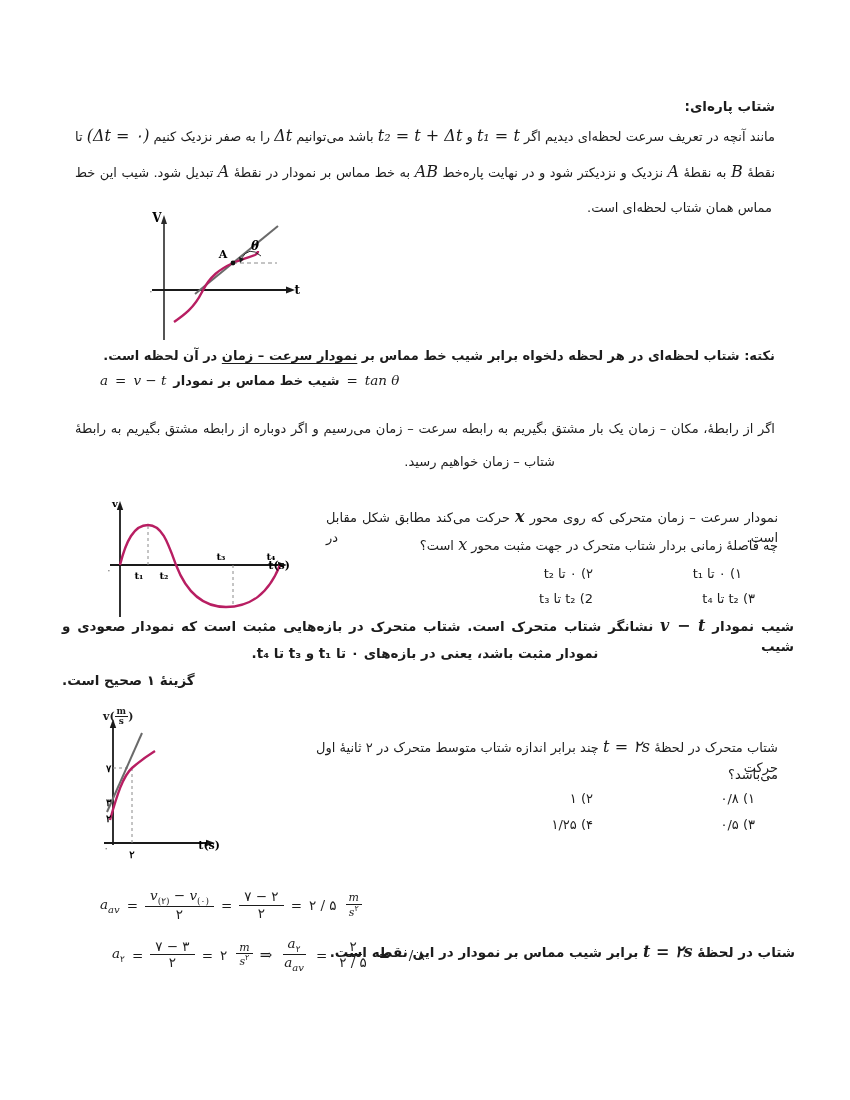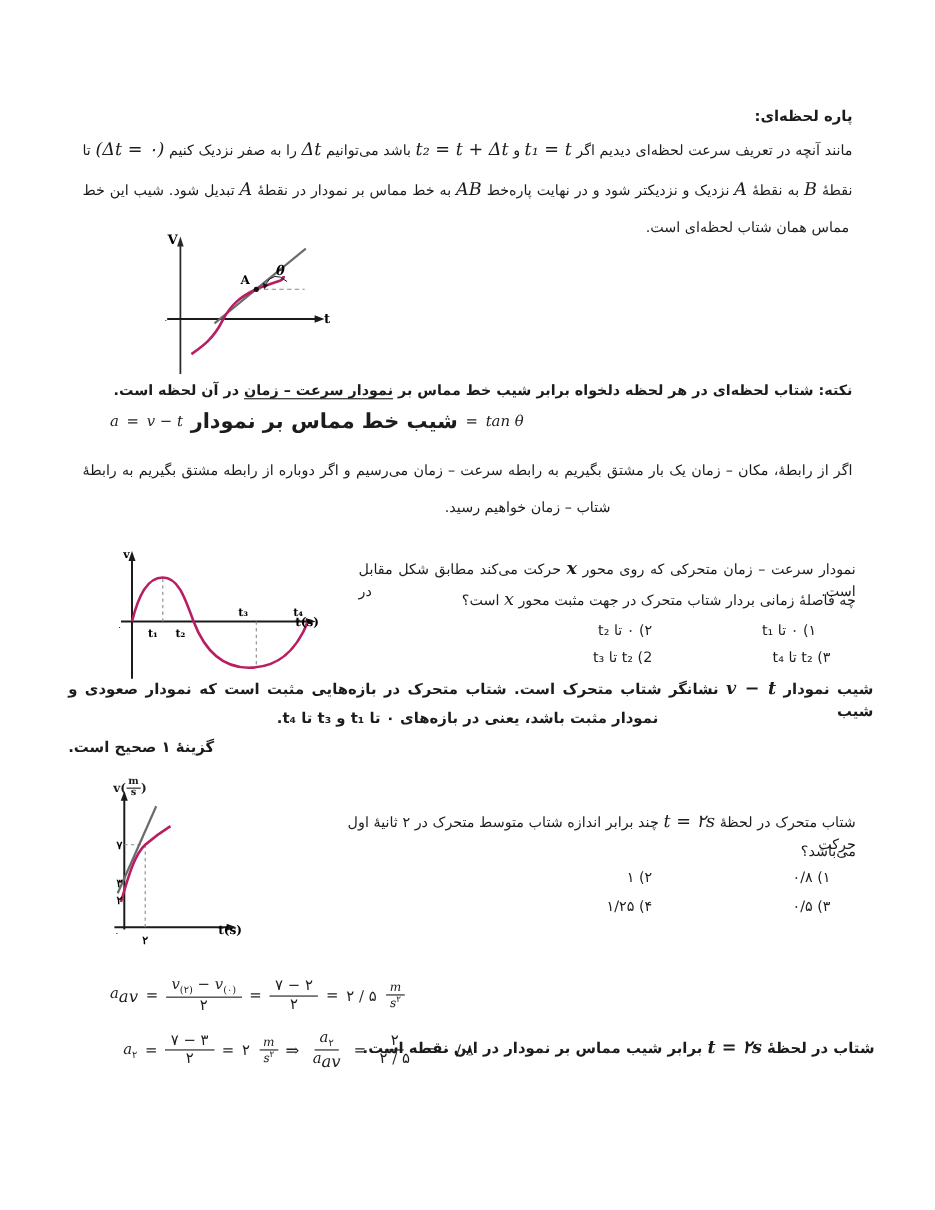--- a/index.html
+++ b/index.html
@@ -11,41 +11,41 @@
   .t{position:absolute;font-size:13px;line-height:20px;white-space:nowrap;}
   .just{text-align:justify;text-align-last:justify;white-space:normal;}
   .bold{font-weight:bold;}
   .big{font-size:13.5px;}
   .m{font-family:"DejaVu Serif", serif;font-style:italic;font-size:16px;direction:ltr;unicode-bidi:isolate;}
   .ul{text-decoration:underline;text-underline-offset:3px;}
   
   .formula{position:absolute;direction:ltr;display:flex;align-items:center;gap:7px;
            font-family:"DejaVu Serif", serif;font-size:13.5px;color:#1c1c1c;}
   .formula .fa{font-style:italic;}
-  .sub{font-size:15px;vertical-align:sub;font-style:italic;}
+  .sub{font-size:10px;vertical-align:sub;font-style:italic;}
   .subp{font-size:9px;font-style:normal;}
   .frac{display:inline-flex;flex-direction:column;align-items:center;line-height:1.15;}
   .frac .num{border-bottom:1px solid #1c1c1c;padding:0 5px;}
   .frac .den{padding:0 5px;}
   .ufrac{display:inline-flex;flex-direction:column;align-items:center;line-height:1.05;font-size:11px;font-style:italic;margin-left:2px;}
   .ufrac .num{border-bottom:1px solid #1c1c1c;padding:0 3px;}
   .sup{font-size:8px;vertical-align:super;font-style:normal;}
   .minifrac{display:inline-flex;flex-direction:column;align-items:center;line-height:1.0;font-size:9px;
             font-family:"DejaVu Serif", serif;vertical-align:middle;}
   .minifrac .num{border-bottom:1px solid #1c1c1c;padding:0 2px;}
   .ylab3{position:absolute;direction:ltr;font-family:"DejaVu Serif", serif;font-weight:bold;font-size:11px;display:flex;align-items:center;}
   svg{position:absolute;overflow:visible;}
   svg text{font-family:"DejaVu Serif", serif;}
 </style>
 </head>
 <body>
 
 <div class="page">
 
-  <div class="t bold big" style="top:96px;right:75px;">پاره لحظه‌ای:</div>
+  <div class="t bold big" style="top:96px;right:75px;">شتاب پاره‌ای:</div>
 
   <div class="t just" style="top:126px;right:75px;width:700px;">
     <span>مانند آنچه در تعریف سرعت لحظه‌ای دیدیم اگر</span>
     <span class="m">t₁ = t</span>
     <span>و</span>
     <span class="m">t₂ = t + Δt</span>
     <span>باشد می‌توانیم</span>
     <span class="m">Δt</span>
     <span>را به صفر نزدیک کنیم</span>
     <span class="m">(Δt = ۰)</span>
@@ -92,21 +92,21 @@
   <div class="t bold" style="top:346px;right:75px;">
     <span>نکته: شتاب لحظه‌ای در هر لحظه دلخواه برابر شیب خط مماس بر</span>
     <span class="ul">نمودار سرعت – زمان</span>
     <span>در آن لحظه است.</span>
   </div>
 
   <div class="formula" style="top:372px;left:100px;">
     <span class="fa">a</span>
     <span>=</span>
     <span class="fa">v − t</span>
-    <span style="font-family:'DejaVu Sans',sans-serif;font-weight:bold;font-size:19px;direction:rtl;">شیب خط مماس بر نمودار</span>
+    <span style="font-family:'DejaVu Sans',sans-serif;font-weight:bold;font-size:13px;direction:rtl;">شیب خط مماس بر نمودار</span>
     <span>=</span>
     <span class="fa">tan θ</span>
   </div>
 
   <div class="t just" style="top:419px;right:75px;width:700px;">اگر از رابطهٔ، مکان – زمان یک بار مشتق بگیریم به رابطه سرعت – زمان می‌رسیم و اگر دوباره از رابطه مشتق بگیریم به رابطهٔ</div>
   <div class="t" style="top:452px;right:295px;">شتاب – زمان خواهیم رسید.</div>
 
   <svg style="left:68px;top:497px;" width="250" height="122" viewBox="0 0 250 122">
     <line x1="52" y1="10" x2="52" y2="120" stroke="#1a1a1a" stroke-width="1.8"></line>
     <polygon points="48.8,13 55.2,13 52,4" fill="#1a1a1a"></polygon>

